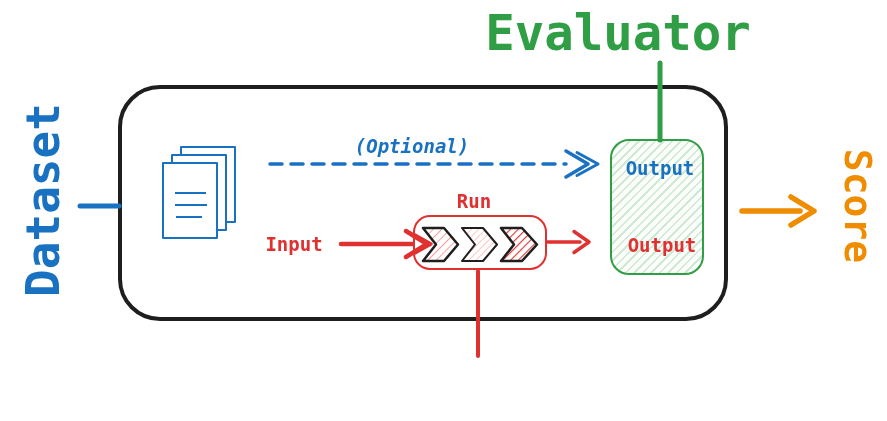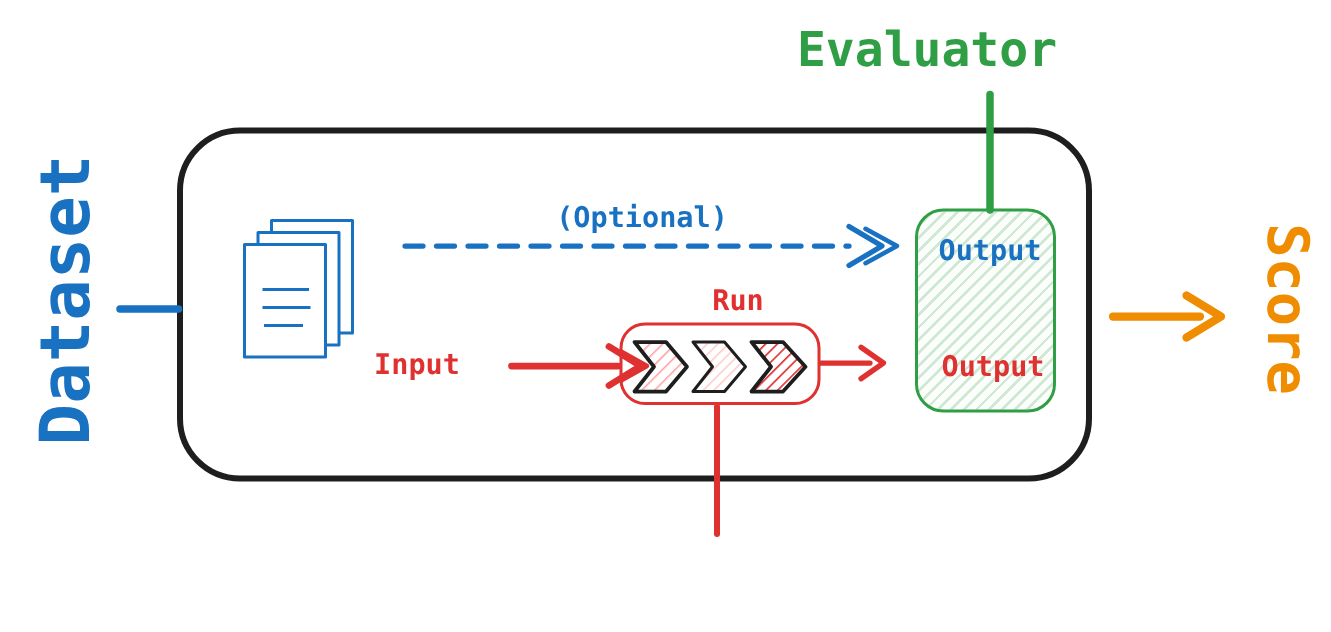--- a/index.html
+++ b/index.html
@@ -33,21 +33,21 @@
     position:absolute;font-weight:bold;line-height:1;white-space:nowrap;
     transform:translate(-50%,-50%);
   }
   .lbl.rot-left{transform:translate(-50%,-50%) rotate(-90deg);}
   .lbl.rot-right{transform:translate(-50%,-50%) rotate(90deg);}
   .blue{color:#1971c2;}
   .green{color:#2f9e44;}
   .red{color:#e03131;}
   .orange{color:#f08c00;}
   .fs-big{font-size:46px;}
-  .fs-eval{font-size:32px;}
+  .fs-eval{font-size:49px;}
   .fs-app{font-size:48px;}
   .fs-score{font-size:38px;}
   .fs-small{font-size:19px;}
 </style>
 </head>
 <body>
 
 <div class="canvas">
 
   <div class="box black-box"></div>
@@ -120,23 +120,23 @@
   </svg>
 
   <div class="lbl rot-left blue fs-big" style="left:43px;top:200px;">Dataset</div>
 
   <div class="lbl green fs-eval" style="left:618px;top:33px;">Evaluator</div>
 
   <div class="lbl rot-right orange fs-score" style="left:858px;top:206px;">Score</div>
 
 
 
-  <div class="lbl blue fs-small" style="left:428px;top:146px;">(Optional)</div>
+  <div class="lbl blue fs-small" style="left:412px;top:146px;font-style:italic;">(Optional)</div>
 
-  <div class="lbl red fs-small" style="left:278px;top:244px;">Input</div>
+  <div class="lbl red fs-small" style="left:294px;top:244px;">Input</div>
 
-  <div class="lbl red fs-small" style="left:492px;top:201px;">Run</div>
+  <div class="lbl red fs-small" style="left:474px;top:201px;">Run</div>
 
   <div class="lbl blue fs-small" style="left:660px;top:168px;">Output</div>
 
   <div class="lbl red fs-small" style="left:662px;top:245px;">Output</div>
 
 </div>
 
 </body></html>

